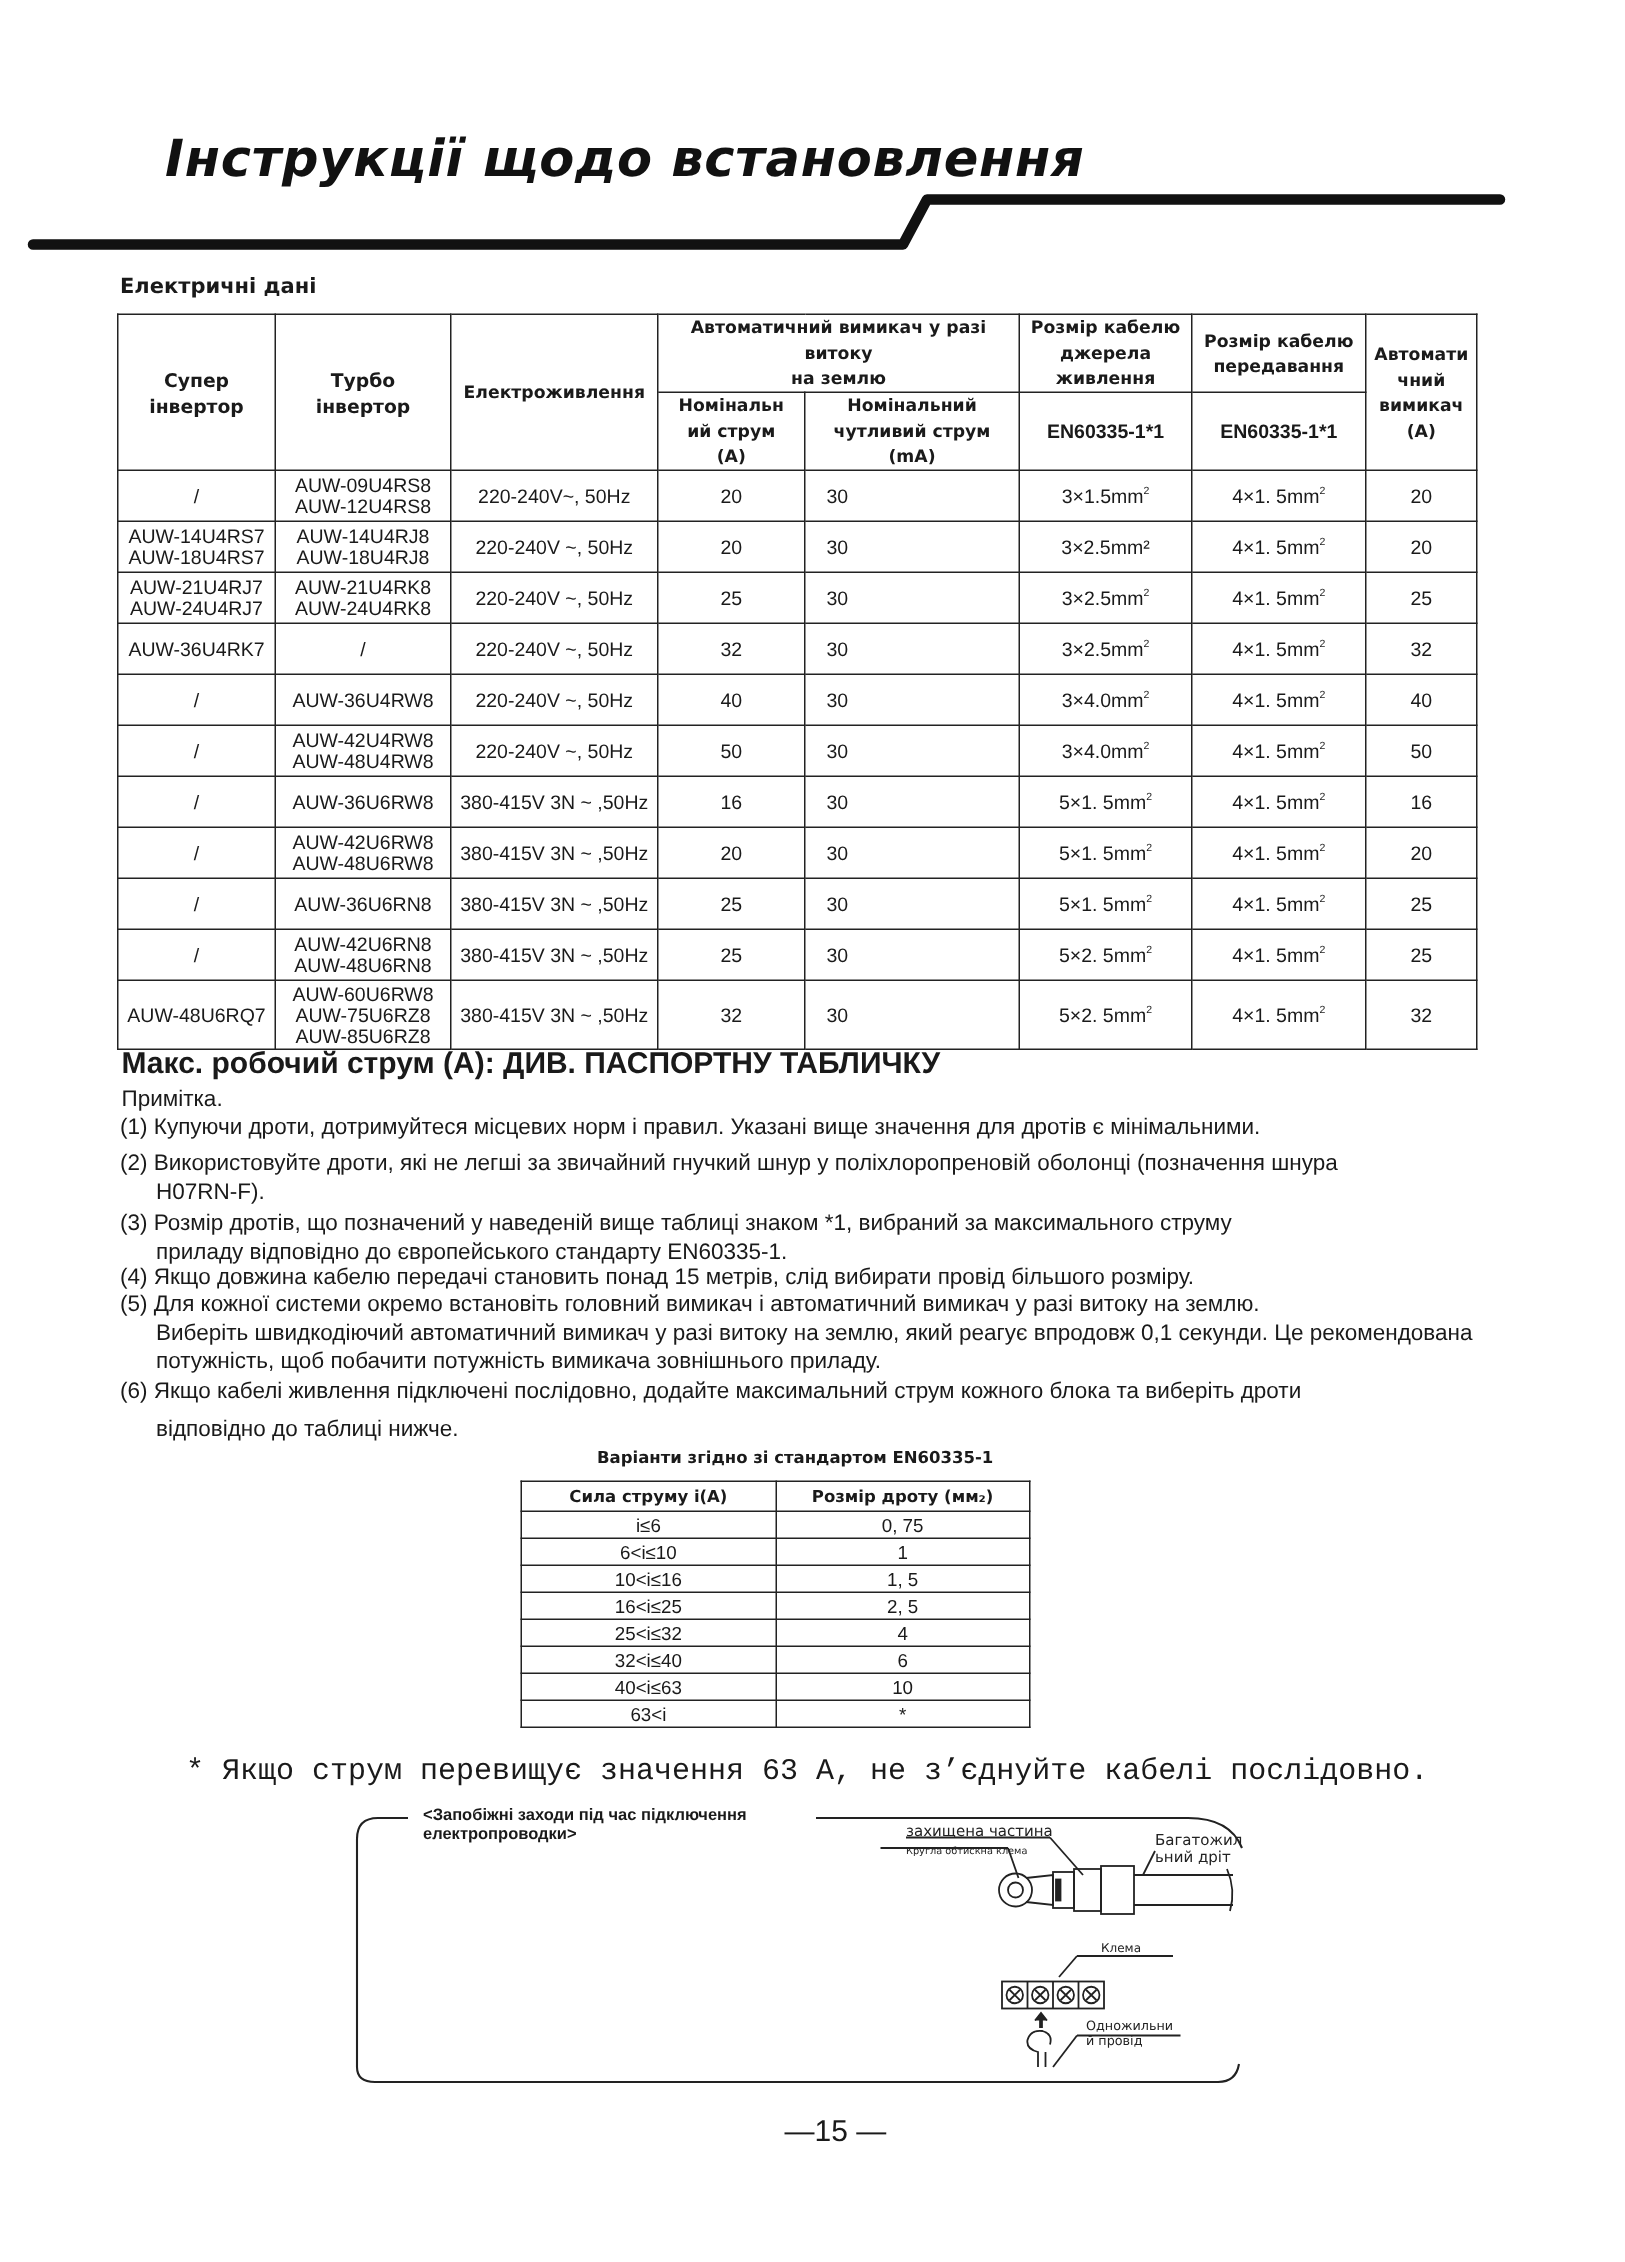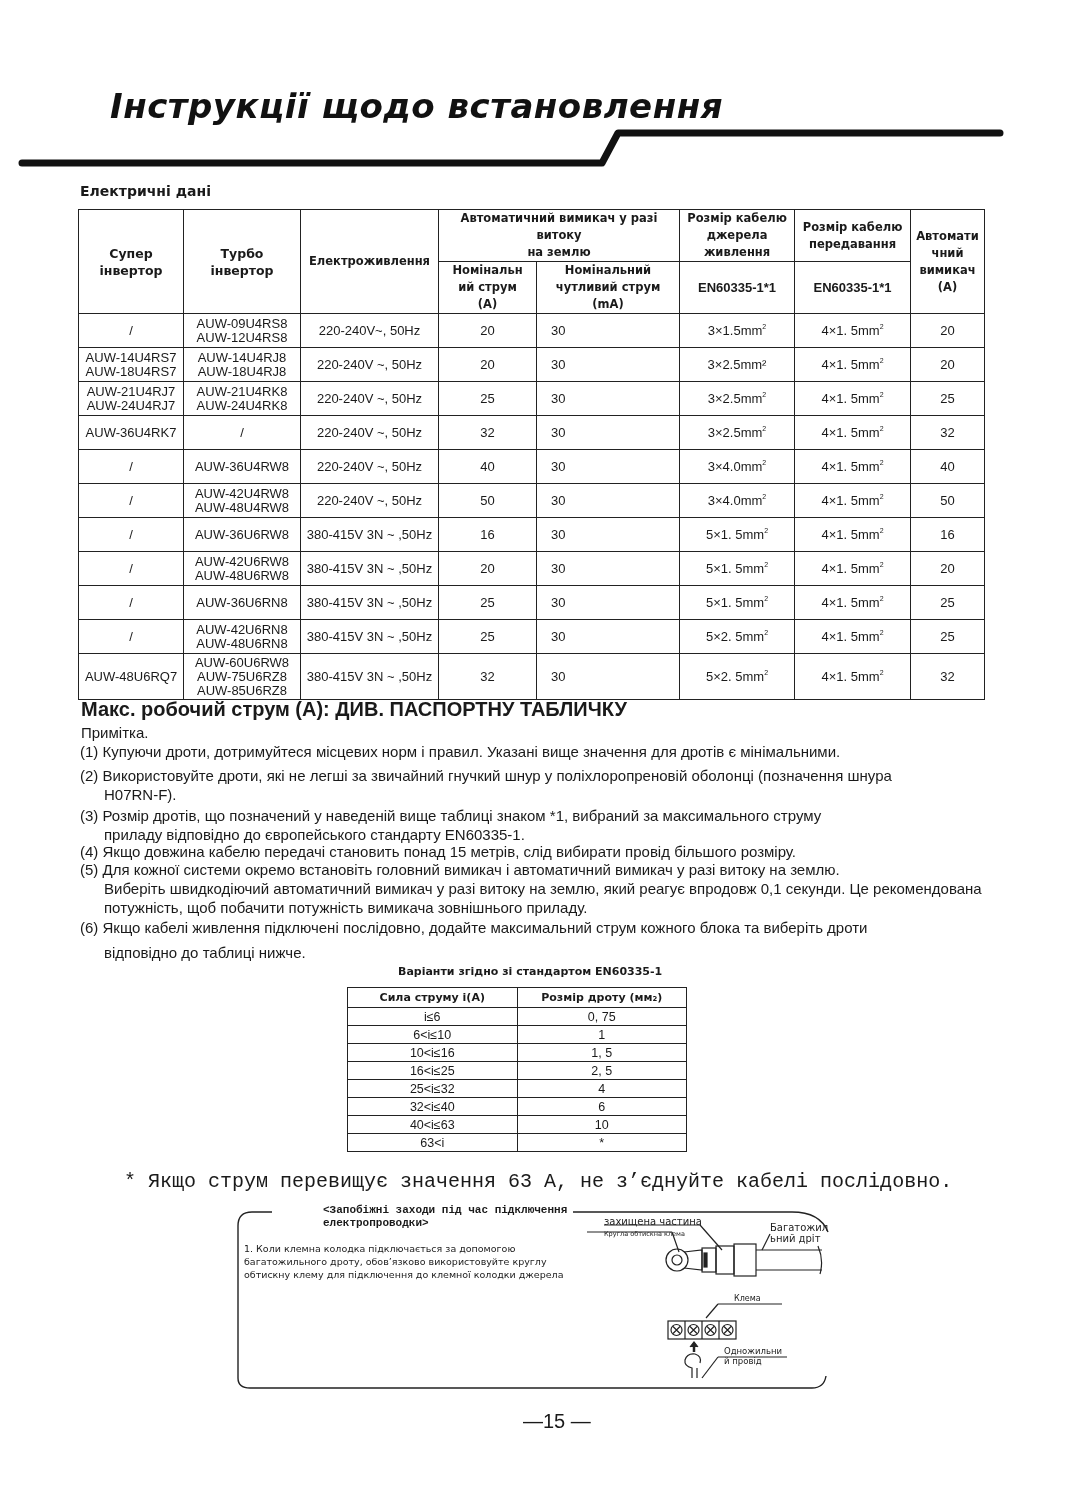--- a/index.html
+++ b/index.html
@@ -20,21 +20,21 @@
   .notes { position: absolute; left: 80px; top: 742px; width: 930px; font-size: 15px; line-height: 19px; }
   .note { position: relative; margin: 0; }
   .note .cont { display: block; padding-left: 24px; }
   .variants-title { position: absolute; left: 398px; top: 965px; font-family: "DejaVu Sans", sans-serif; font-weight: bold; font-size: 11px; }
   table.variants { position: absolute; left: 347px; top: 987px; width: 340px; border-collapse: collapse; table-layout: fixed; font-size: 12.5px; }
   table.variants td, table.variants th { border: 1.2px solid #222; text-align: center; height: 17px; padding: 0; line-height: 16px; }
   table.variants th { font-family: "DejaVu Sans", sans-serif; font-weight: bold; font-size: 11px; height: 19px; }
   .footnote { position: absolute; left: 82px; top: 1170px; font-family: Liberation Mono, monospace; font-size: 20px; margin-left: 42px; }
   .precaution { position: absolute; left: 232px; top: 1200px; width: 600px; height: 190px; }
   .prec-svg { position: absolute; left: 0; top: 0; }
-  .prec-title { position: absolute; left: 50px; top: 4px; font-family: Liberation Mono, monospace; font-weight: bold; font-size: 11px; line-height: 13px; white-space: pre-line; background: #fff; padding-right: 6px; margin-left: 41px; }
+  .prec-title { position: absolute; left: 50px; top: 4px; font-family: Liberation Sans, sans-serif; font-weight: bold; font-size: 11px; line-height: 13px; white-space: pre-line; background: #fff; padding-right: 6px; }
   .prec-item { position: absolute; left: 12px; font-family: "DejaVu Sans", sans-serif; font-size: 9.5px; line-height: 13px; white-space: pre-line; }
   .lbl { position: absolute; font-family: "DejaVu Sans", sans-serif; color: #222; white-space: pre-line; }
   .page-num { position: absolute; left: 507px; top: 1410px; font-size: 20px; margin-left: 16px; }
 </style>
 </head>
 <body>
 
 <svg class="title-line" width="1083" height="180">
   <polyline points="22,163 602,163 618,133 1000,133" fill="none" stroke="#111" stroke-width="7" stroke-linecap="round" stroke-linejoin="round"></polyline>
 </svg>
@@ -306,23 +306,20 @@
       <path d="M462,144 L462,152" stroke-width="2.5"></path>
       <path d="M458,147 L462,142 L466,147" fill="#222"></path>
       <path d="M460,178 L460,168 Q452,166 453,160 Q455,153 463,154 Q470,156 468,163"></path>
       <path d="M465,178 L465,168"></path>
       <line x1="470" y1="178" x2="486" y2="157"></line>
       <line x1="486" y1="157" x2="555" y2="157"></line>
     </g>
   </svg>
   <div class="prec-title">&lt;Запобіжні заходи під час підключення
 електропроводки&gt;</div>
-  <div class="prec-item" style="top:42px">1.  Коли клемна колодка підключається за допомогою
-   багатожильного дроту, обов’язково використовуйте круглу
-   обтискну клему для підключення до клемної колодки джерела</div>
   <div class="lbl" style="left:372px; top:16px; font-size:10px;">захищена частина</div>
   <div class="lbl" style="left:372px; top:30px; font-size:6.5px;">Кругла обтискна клема</div>
   <div class="lbl" style="left:538px; top:22px; font-size:10px; line-height:11px;">Багатожил
 ьний дріт</div>
   <div class="lbl" style="left:502px; top:94px; font-size:8px;">Клема</div>
   <div class="lbl" style="left:492px; top:146px; font-size:8.5px; line-height:10px;">Одножильни
 й провід</div>
 </div>
 
 <div class="page-num">—15 —</div>

